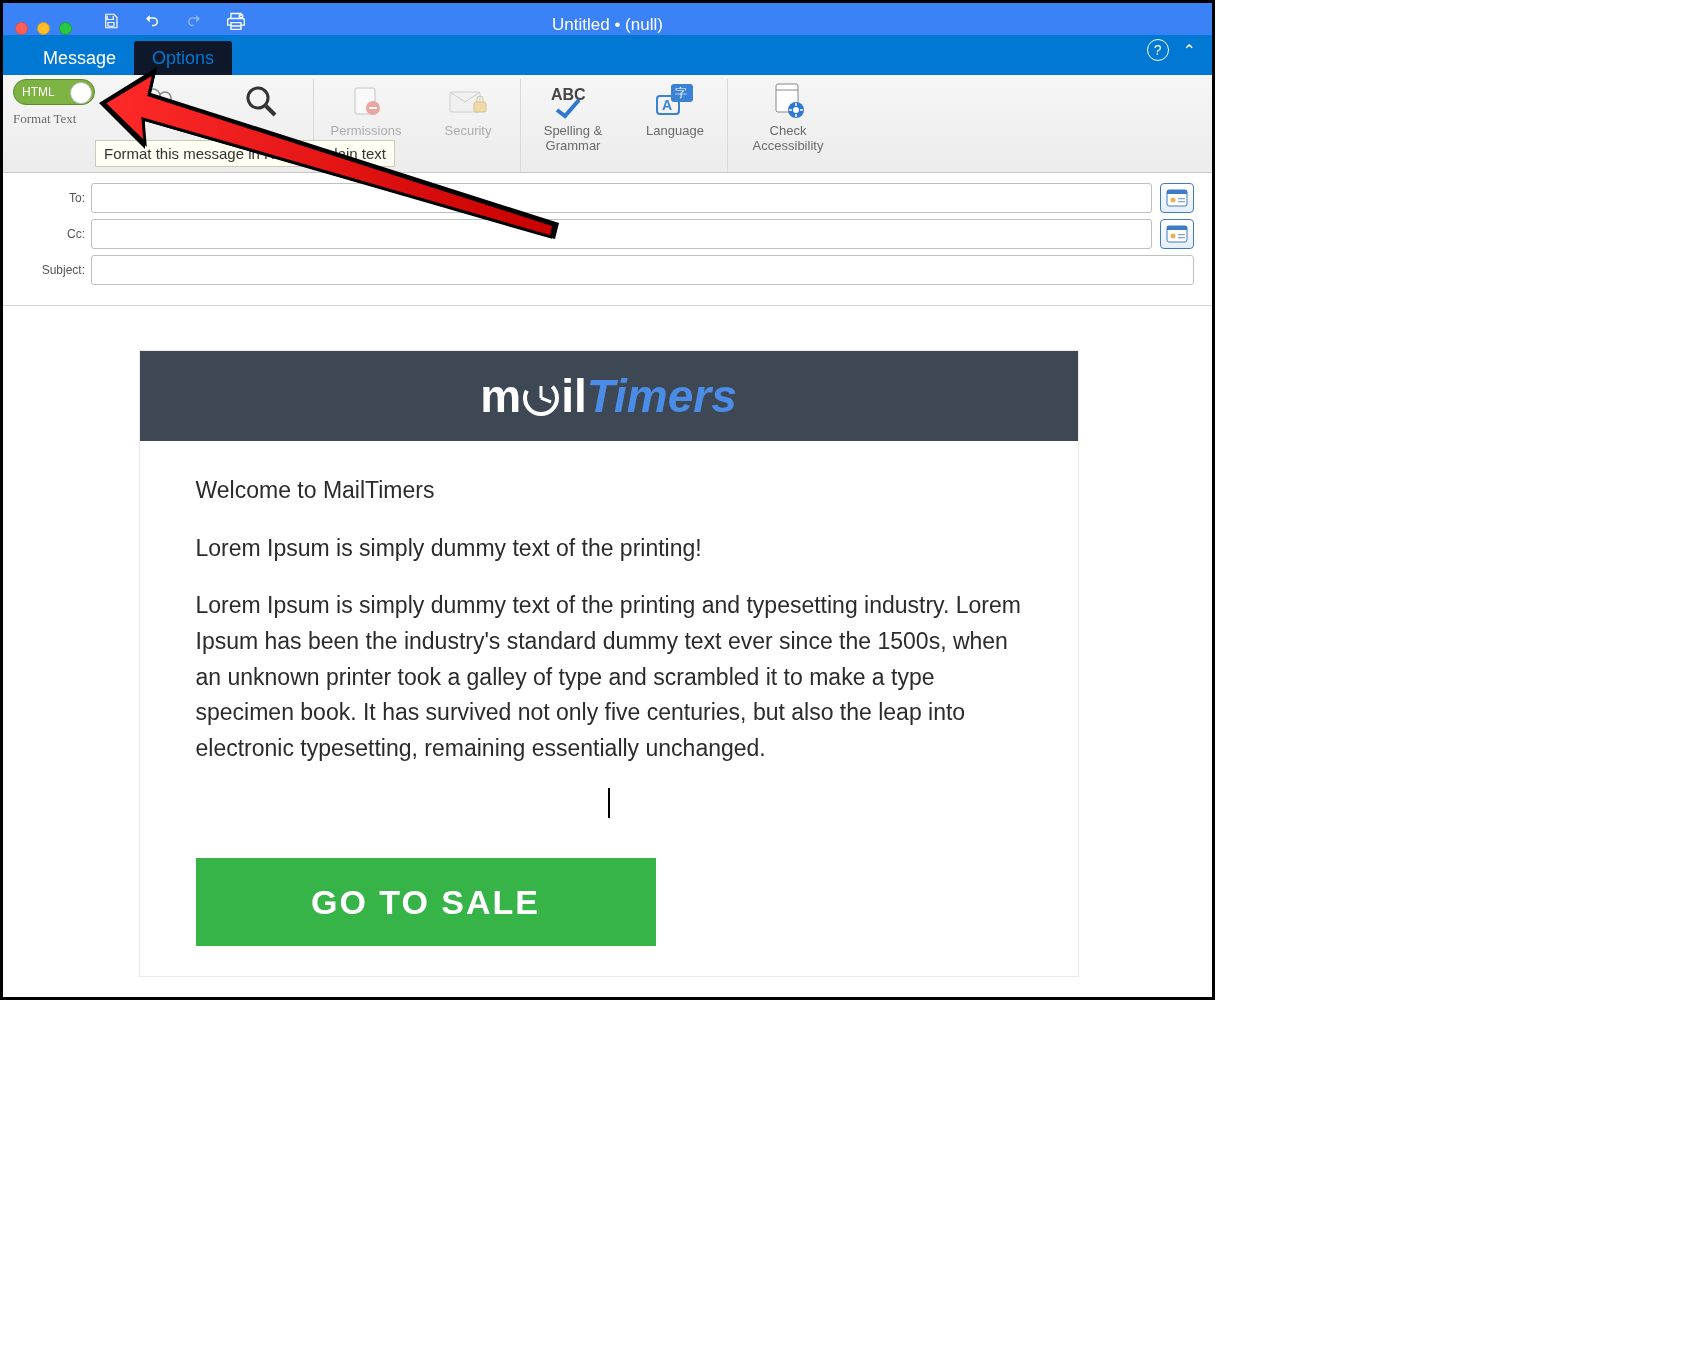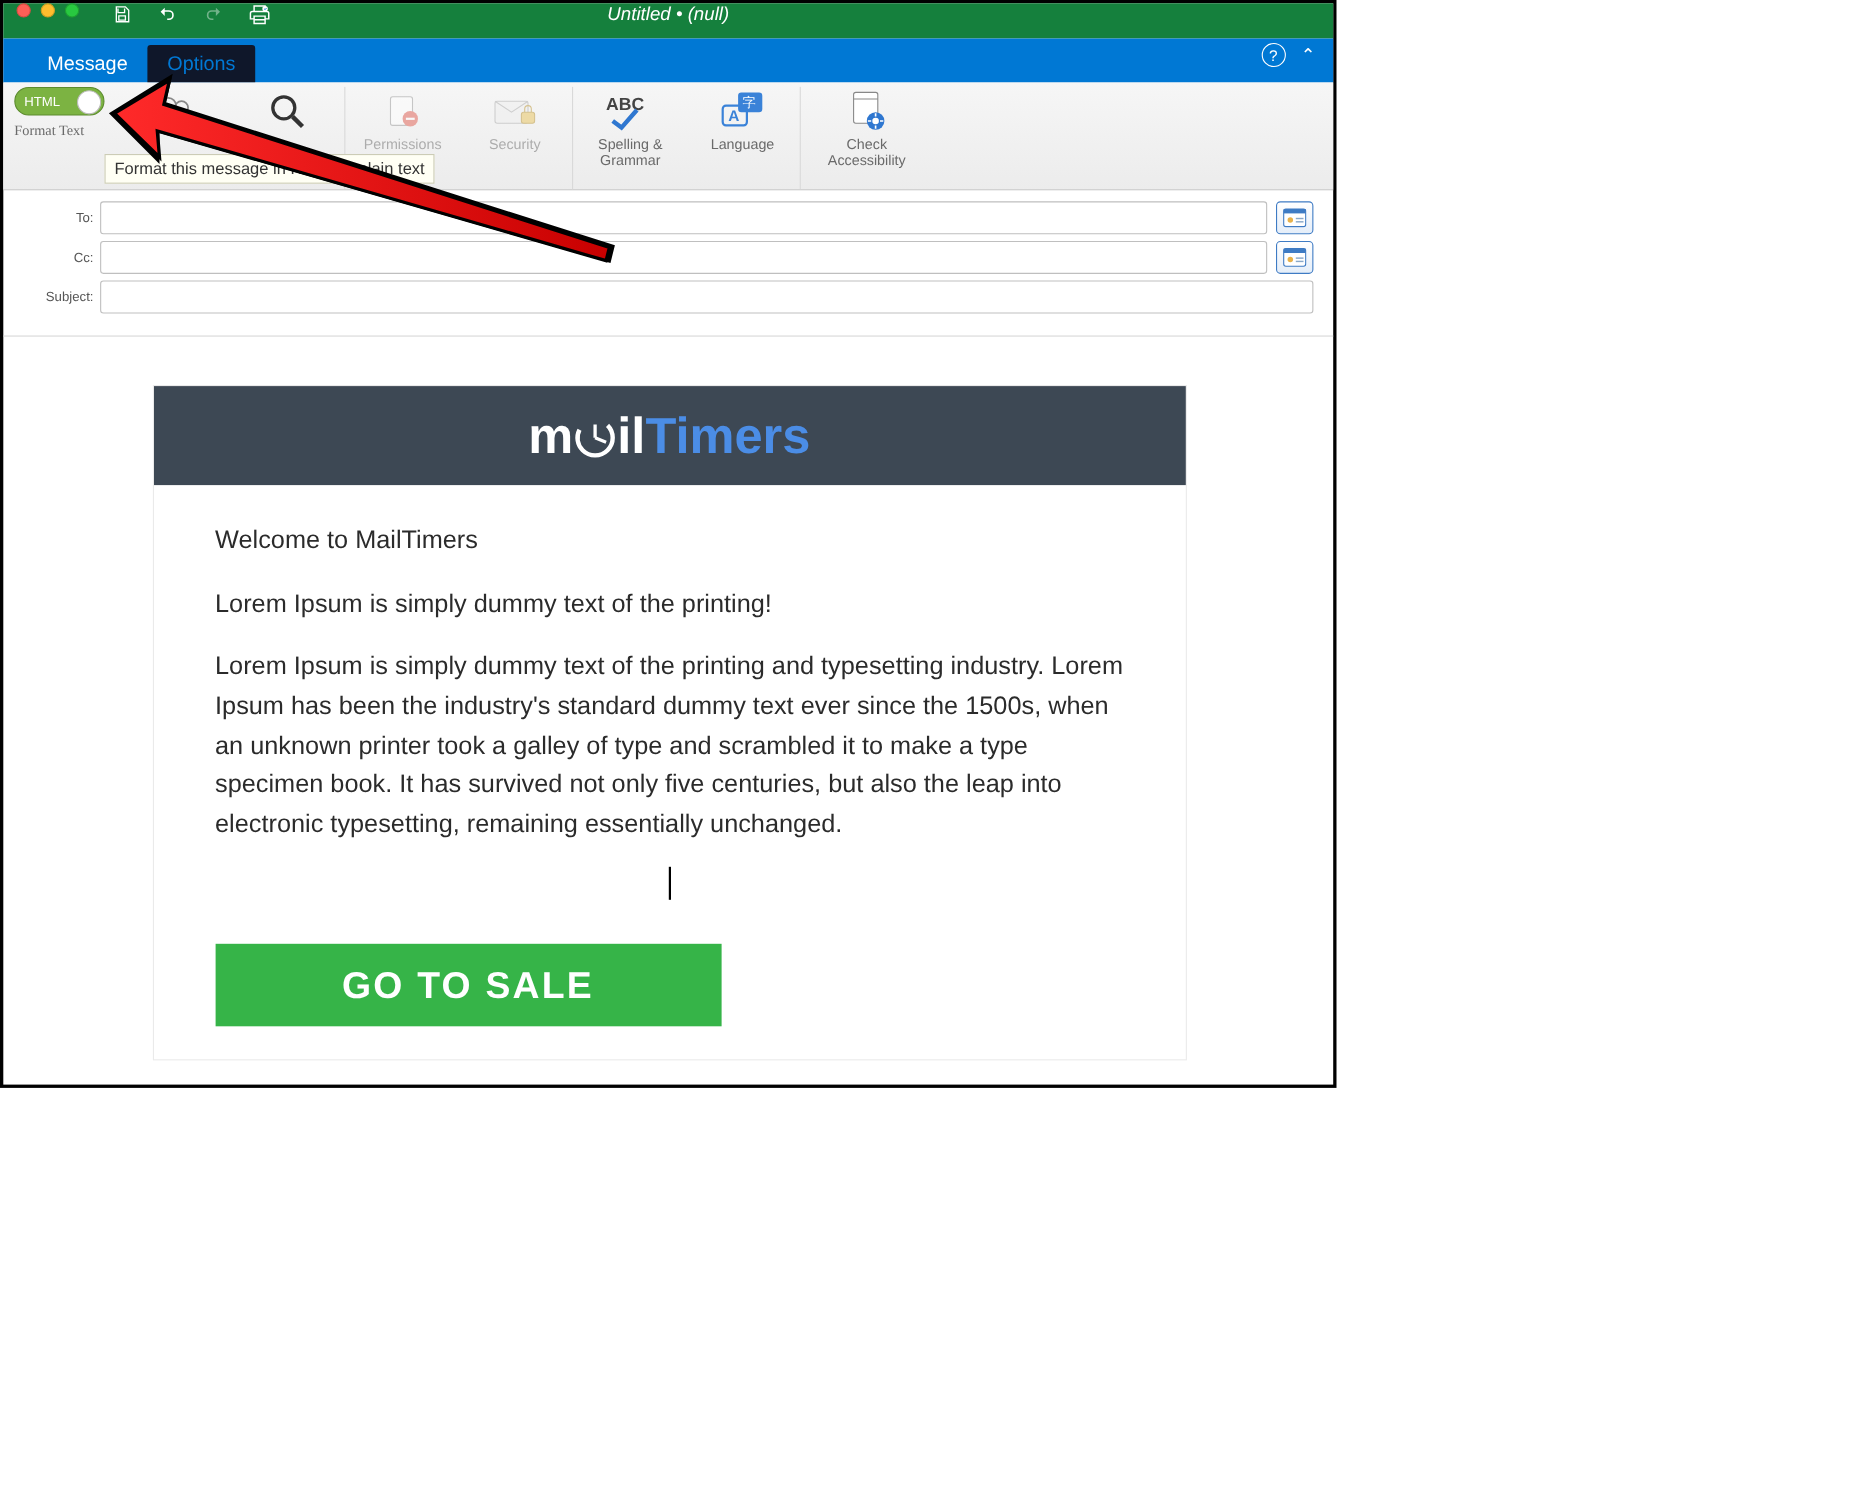--- a/index.html
+++ b/index.html
@@ -2,21 +2,21 @@
 <html><head>
 <meta charset="utf-8">
 <style>
 * { box-sizing: border-box; margin: 0; padding: 0; }
 html, body { width: 1700px; height: 1371px; font-family: -apple-system, "Helvetica Neue", Arial, sans-serif; }
 body { transform: scale(1); transform-origin: 0 0; }
 
 .outer { width: 1215px; border: 3px solid #000; position: relative; background: #fff; }
 
 
-.titlebar { height: 32px; background: #15803d; display: flex; align-items: flex-start; position: relative; font-style: italic; }
+.titlebar { height: 32px; background: #3b82f6; display: flex; align-items: flex-end; position: relative; }
 .traffic { display: flex; gap: 9px; margin-left: 12px; }
 .traffic .dot { width: 13px; height: 13px; border-radius: 50%; }
 .dot-red { background: #ff5f57; border:1px solid #da4d44; }
 .dot-yellow { background: #ffbd2e; border:1px solid #d09e23; }
 .dot-green { background: #28c940; border:1px solid #1fa031; }
 .qat { display: flex; align-items: center; margin-left: 30px; gap: 22px; }
 .qat svg { fill: #fff; }
 .qat .disabled svg { fill: rgba(255,255,255,.4); }
 .window-title { position: absolute; left: 0; right: 0; text-align: center; color: #fff; font-size: 17px; pointer-events: none; }
 
@@ -52,26 +52,26 @@
 .hlabel { width: 86px; text-align:right; font-size:12px; color:#555; padding-right:6px; }
 .hinput { flex:1; height:30px; border:1px solid #BFBFBF; border-radius:3px; background:#fff; padding:0 6px; font-size:15px; }
 .contacts-btn { width:34px; height:30px; margin-left:8px; border:1px solid #3E7BC4; border-radius:4px; background:linear-gradient(#fff,#E5EEF9); display:flex; align-items:center; justify-content:center; cursor:pointer; }
 
 
 .body-area { padding: 44px 60px 20px 62px; min-height: 680px; position: relative; }
 .mail-wrap { width: 940px; margin: 0 auto; border:1px solid #EAEAEA; }
 .mail-header { background:#3D4854; height:90px; display:flex; align-items:center; justify-content:center; }
 .logo-text { font-size:46px; font-weight:700; font-family: "Trebuchet MS", Arial; }
 .logo-white { color:#fff; }
-.logo-blue { color:#4B8DE6; }
+.logo-blue { color:#4B8DE6;font-style:italic; }
 .logo-clock { display:inline-block; width:40px; height:40px; vertical-align:-6px; }
 .mail-content { padding: 32px 56px 30px 56px; font-family: "Avenir Next", "Helvetica Neue", Arial; font-size: 23px; color:#2B2B2B; line-height:1.55; }
 .mail-content p { margin-bottom: 22px; }
 .cursor-caret { display:block; width:1px; height:30px; border-left:2px solid #000; margin: 20px auto 40px auto; }
-.cta { width: 460px; height:75px; background:#36B448; color:#fff; display:flex; align-items:center; justify-content:center; font-size:34px; font-weight:800; letter-spacing:2px; font-family:"Avenir Next","Helvetica Neue",Arial;margin-top:16px; }
+.cta { width: 460px; height:88px; background:#36B448; color:#fff; display:flex; align-items:center; justify-content:center; font-size:34px; font-weight:800; letter-spacing:2px; font-family:"Avenir Next","Helvetica Neue",Arial;margin-top:16px; }
 
 
 .arrow-wrap { position:absolute; left: 96px; top: 64px; z-index: 20; pointer-events:none; }
 </style>
 </head>
 <body>
 
 <div class="outer">
 
   <div class="arrow-wrap">

